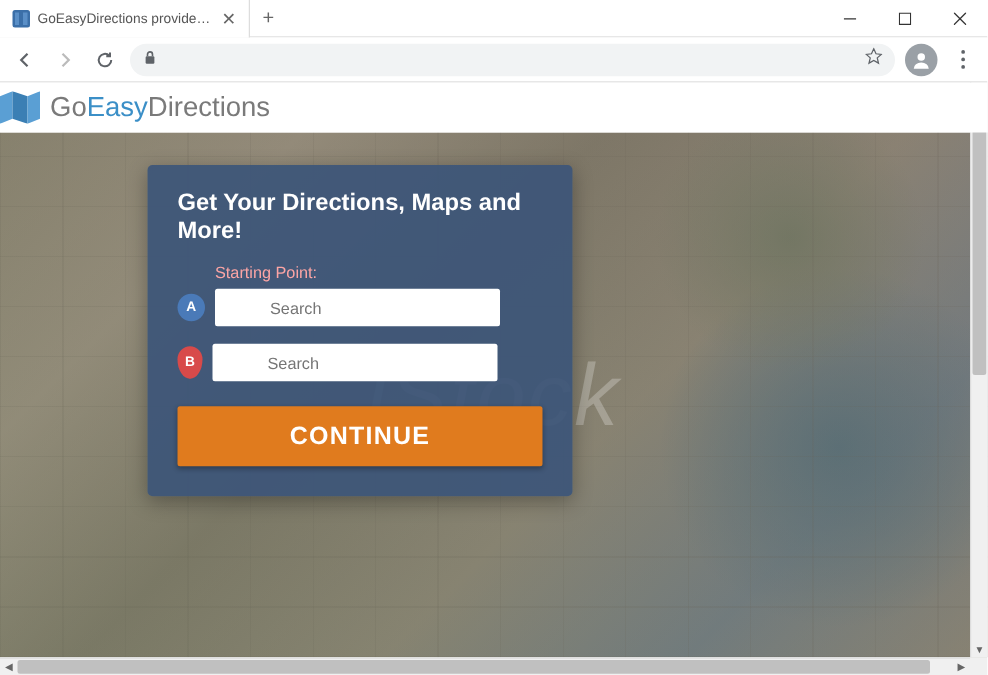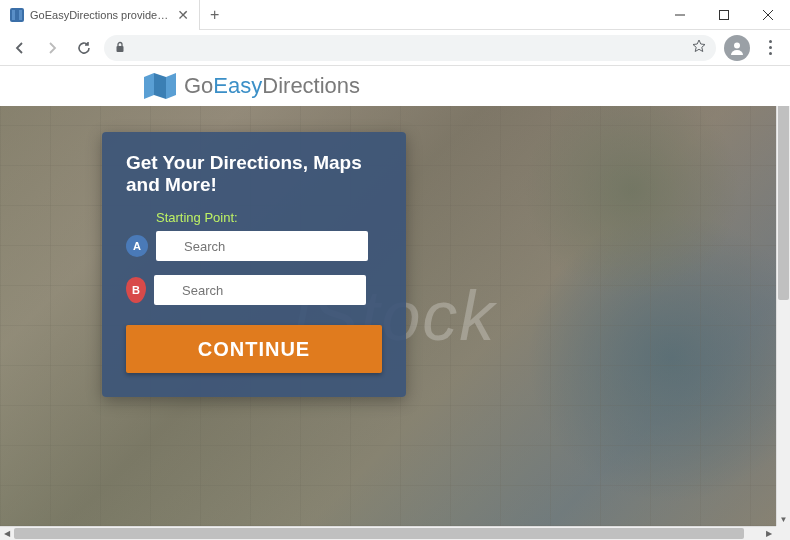--- a/index.html
+++ b/index.html
@@ -22,48 +22,48 @@
     .nav-btn.disabled { color: #bbb; }
     .address-bar { flex: 1; height: 26px; background: #f1f3f4; border-radius: 13px; display: flex; align-items: center; padding: 0 10px; gap: 8px; }
     .lock-icon { color: #5f6368; }
     .star-icon { color: #5f6368; margin-left: auto; }
     .profile-icon { width: 26px; height: 26px; border-radius: 50%; background: #9aa0a6; display: flex; align-items: center; justify-content: center; color: #fff; cursor: pointer; }
     .menu-dots { width: 24px; display: flex; flex-direction: column; align-items: center; gap: 3px; cursor: pointer; }
     .menu-dots span { width: 3px; height: 3px; background: #5f6368; border-radius: 50%; }
     
     
     .page { height: calc(540px - 30px - 36px - 14px); overflow: hidden; position: relative; }
-    .logo-bar { height: 40px; background: #fff; display: flex; align-items: center; padding-left: 120px; position: relative; z-index: 2; margin-left: 24px; }
+    .logo-bar { height: 40px; background: #fff; display: flex; align-items: center; position: relative; z-index: 2; }
     .logo-icon { width: 32px; height: 26px; margin-right: 8px; }
     .logo-text { font-size: 22px; font-weight: 400; }
     .logo-go { color: #7a7a7a; }
     .logo-easy { color: #3b8fc7; }
     .logo-dir { color: #7a7a7a; }
     
     .map-area { position: absolute; top: 40px; left: 0; right: 0; bottom: 0; 
       background: 
         linear-gradient(45deg, rgba(120,130,100,0.3) 0%, rgba(140,120,110,0.3) 100%),
         repeating-linear-gradient(0deg, rgba(90,85,75,0.15) 0px, rgba(90,85,75,0.15) 1px, transparent 1px, transparent 40px),
         repeating-linear-gradient(90deg, rgba(90,85,75,0.15) 0px, rgba(90,85,75,0.15) 1px, transparent 1px, transparent 50px),
         radial-gradient(circle at 80% 20%, #6a7560 0%, transparent 15%),
         radial-gradient(circle at 85% 60%, #4a6a7a 0%, transparent 20%),
         linear-gradient(135deg, #8a8270 0%, #9a9080 20%, #7a7565 40%, #8a8575 60%, #6a7a85 80%, #8a8575 100%);
       background-size: 100% 100%, 100% 100%, 100% 100%, 100% 100%, 100% 100%, 100% 100%;
     }
     .watermark { position: absolute; top: 50%; left: 50%; transform: translate(-50%, -50%); font-size: 70px; color: rgba(255,255,255,0.25); font-style: italic; font-weight: 300; letter-spacing: 2px; pointer-events: none; z-index: 1; }
     
-    .form-panel { position: absolute; top: 26px; left: 102px; width: 304px; background: rgba(60, 85, 120, 0.92); border-radius: 4px; padding: 20px 24px 24px; z-index: 3; box-shadow: 0 4px 16px rgba(0,0,0,0.3); }
+    .form-panel { position: absolute; top: 26px; left: 118px; width: 340px; background: rgba(60, 85, 120, 0.92); border-radius: 4px; padding: 20px 24px 24px; z-index: 3; box-shadow: 0 4px 16px rgba(0,0,0,0.3); }
     .form-heading { color: #fff; font-size: 19px; font-weight: bold; margin-bottom: 14px; }
-    .field-label { color: #bef264; font-size: 13px; margin-left: 30px; margin-bottom: 6px; }
+    .field-label { color: #fca5a5; font-size: 13px; margin-left: 30px; margin-bottom: 6px; }
     .input-row { display: flex; align-items: center; gap: 8px; margin-bottom: 14px; }
     .marker { width: 22px; height: 22px; border-radius: 50%; display: flex; align-items: center; justify-content: center; color: #fff; font-size: 11px; font-weight: bold; flex-shrink: 0; }
     .marker.a { background: #4a7ab8; }
     .marker.b { background: #d84a4a; width: 20px; height: 26px; border-radius: 50% 50% 50% 50% / 40% 40% 60% 60%; position: relative; }
     .marker.b::after { content: ""; position: absolute; bottom: -5px; left: 50%; transform: translateX(-50%); border: 5px solid transparent; border-top-color: #d84a4a; }
-    .search-input { flex: 1; height: 30px; background: #fff; border: none; border-radius: 2px; padding: 0 8px 0 28px; font-size: 13px; color: #333; position: relative; }
+    .search-input { flex: 1; height: 30px; background: #fff; border: none; border-radius: 2px; padding: 0 8px 0 44px; font-size: 13px; color: #333; position: relative; }
     .input-wrap { flex: 1; position: relative; }
     .input-wrap .search-icon-inner { position: absolute; left: 8px; top: 50%; transform: translateY(-50%); color: #999; pointer-events: none; }
     .continue-btn { width: 100%; height: 48px; background: #e07b1e; border: none; color: #fff; font-size: 20px; font-weight: bold; letter-spacing: 1px; cursor: pointer; border-radius: 2px; margin-top: 6px; box-shadow: 0 2px 4px rgba(0,0,0,0.3); text-align: center; }
     
     
     .vscroll { position: absolute; right: 0; top: 66px; bottom: 14px; width: 14px; background: #f0f0f0; border-left: 1px solid #ddd; }
     .vscroll-thumb { position: absolute; left: 1px; right: 1px; top: 14px; height: 220px; background: #c0c0c0; border-radius: 2px; }
     .vscroll-arrow { position: absolute; left: 0; right: 0; height: 14px; display: flex; align-items: center; justify-content: center; color: #666; font-size: 8px; }
     .vscroll-arrow.up { top: 0; }
     .vscroll-arrow.down { bottom: 0; }

